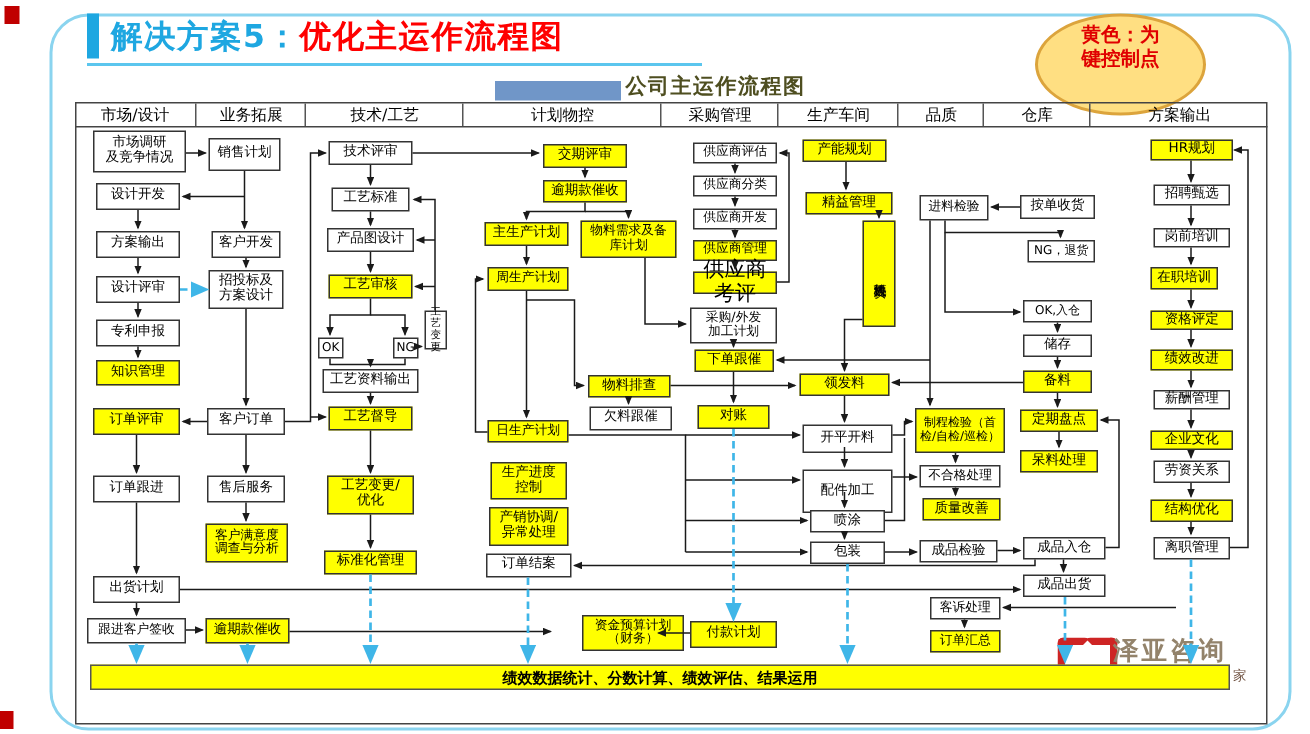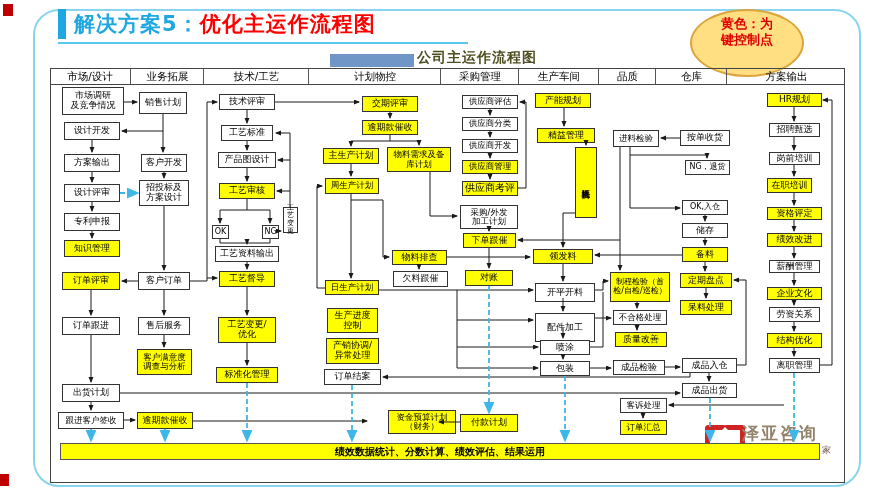--- a/index.html
+++ b/index.html
@@ -128,21 +128,21 @@
 控制</div>
       <div class="box y" style="left: 326px; top: 338px; width: 53px; height: 26px;">产销协调/
 异常处理</div>
       <div class="box" style="left: 324px; top: 369px; width: 57px; height: 16px;">订单结案</div>
       <div class="box y" style="left: 388px; top: 410px; width: 68px; height: 24px; font-size: 8.5px;">资金预算计划
 （财务）</div>
       <div class="box" style="left: 462px; top: 95px; width: 56px; height: 14px; font-size: 8.5px;">供应商评估</div>
       <div class="box" style="left: 462px; top: 117px; width: 56px; height: 14px; font-size: 8.5px;">供应商分类</div>
       <div class="box" style="left: 462px; top: 139px; width: 56px; height: 14px; font-size: 8.5px;">供应商开发</div>
       <div class="box y" style="left: 462px; top: 160px; width: 56px; height: 14px; font-size: 8.5px;">供应商管理</div>
-      <div class="box y" style="left: 462px; top: 181px; width: 56px; height: 15px; font-size: 10px;">供应商考评</div>
+      <div class="box y" style="left: 462px; top: 181px; width: 56px; height: 15px; font-size: 14px;">供应商考评</div>
       <div class="box" style="left: 460px; top: 205px; width: 58px; height: 24px; font-size: 8.5px;">采购/外发
 加工计划</div>
       <div class="box y" style="left: 463px; top: 233px; width: 53px; height: 15px;">下单跟催</div>
       <div class="box y" style="left: 465px; top: 270px; width: 48px; height: 16px;">对账</div>
       <div class="box y" style="left: 460px; top: 414px; width: 58px; height: 18px;">付款计划</div>
       <div class="box y" style="left: 535px; top: 93px; width: 56px; height: 15px;">产能规划</div>
       <div class="box y" style="left: 537px; top: 128px; width: 58px; height: 15px;">精益管理</div>
       <div class="box y v" style="left: 575px; top: 147px; width: 22px; height: 71px; font-size: 8.5px;">人机料法环安</div>
       <div class="box y" style="left: 533px; top: 249px; width: 60px; height: 15px;">领发料</div>
       <div class="box" style="left: 535px; top: 283px; width: 60px; height: 19px;">开平开料</div>

